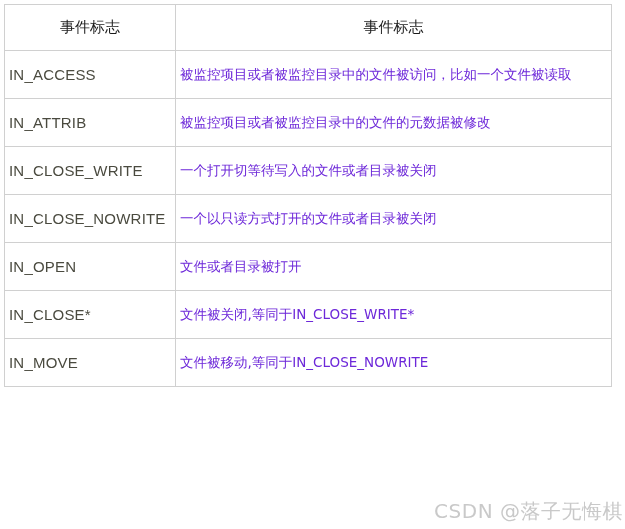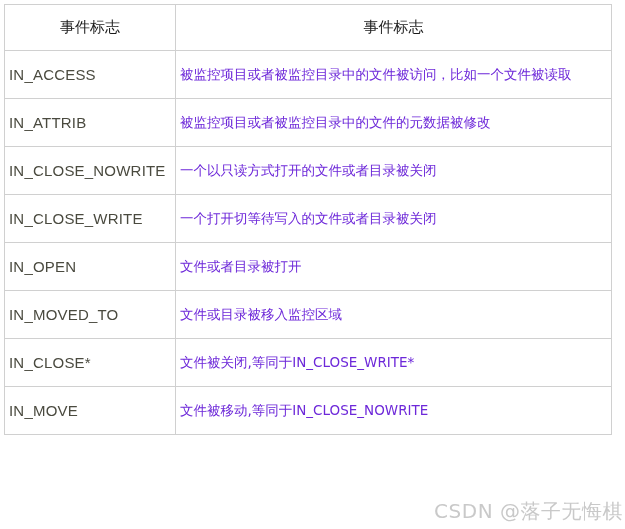--- a/index.html
+++ b/index.html
@@ -99,34 +99,30 @@
     <tbody>
       <tr>
         <td class="flag-cell">IN_ACCESS</td>
         <td class="meaning-cell">被监控项目或者被监控目录中的文件被访问，比如一个文件被读取</td>
       </tr>
       <tr>
         <td class="flag-cell">IN_ATTRIB</td>
         <td class="meaning-cell">被监控项目或者被监控目录中的文件的元数据被修改</td>
       </tr>
       <tr>
+        <td class="flag-cell">IN_CLOSE_WRITE</td>
+        <td class="meaning-cell">一个打开切等待写入的文件或者目录被关闭</td>
+      </tr>
+      <tr>
         <td class="flag-cell">IN_CLOSE_NOWRITE</td>
         <td class="meaning-cell">一个以只读方式打开的文件或者目录被关闭</td>
       </tr>
       <tr>
-        <td class="flag-cell">IN_CLOSE_WRITE</td>
-        <td class="meaning-cell">一个打开切等待写入的文件或者目录被关闭</td>
-      </tr>
-      <tr>
         <td class="flag-cell">IN_OPEN</td>
         <td class="meaning-cell">文件或者目录被打开</td>
-      </tr>
-      <tr>
-        <td class="flag-cell">IN_MOVED_TO</td>
-        <td class="meaning-cell">文件或目录被移入监控区域</td>
       </tr>
       <tr>
         <td class="flag-cell">IN_CLOSE*</td>
         <td class="meaning-cell">文件被关闭,等同于IN_CLOSE_WRITE*</td>
       </tr>
       <tr>
         <td class="flag-cell">IN_MOVE</td>
         <td class="meaning-cell">文件被移动,等同于IN_CLOSE_NOWRITE</td>
       </tr>
     </tbody>

